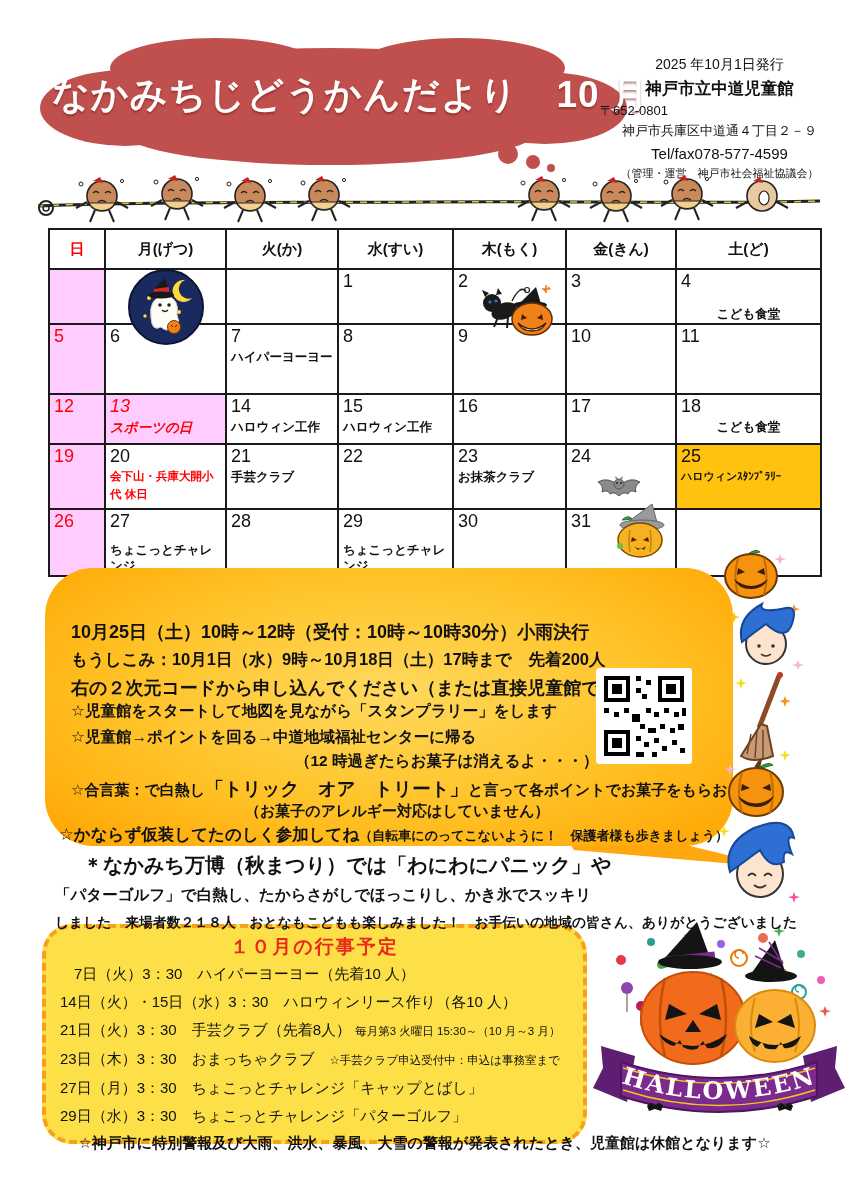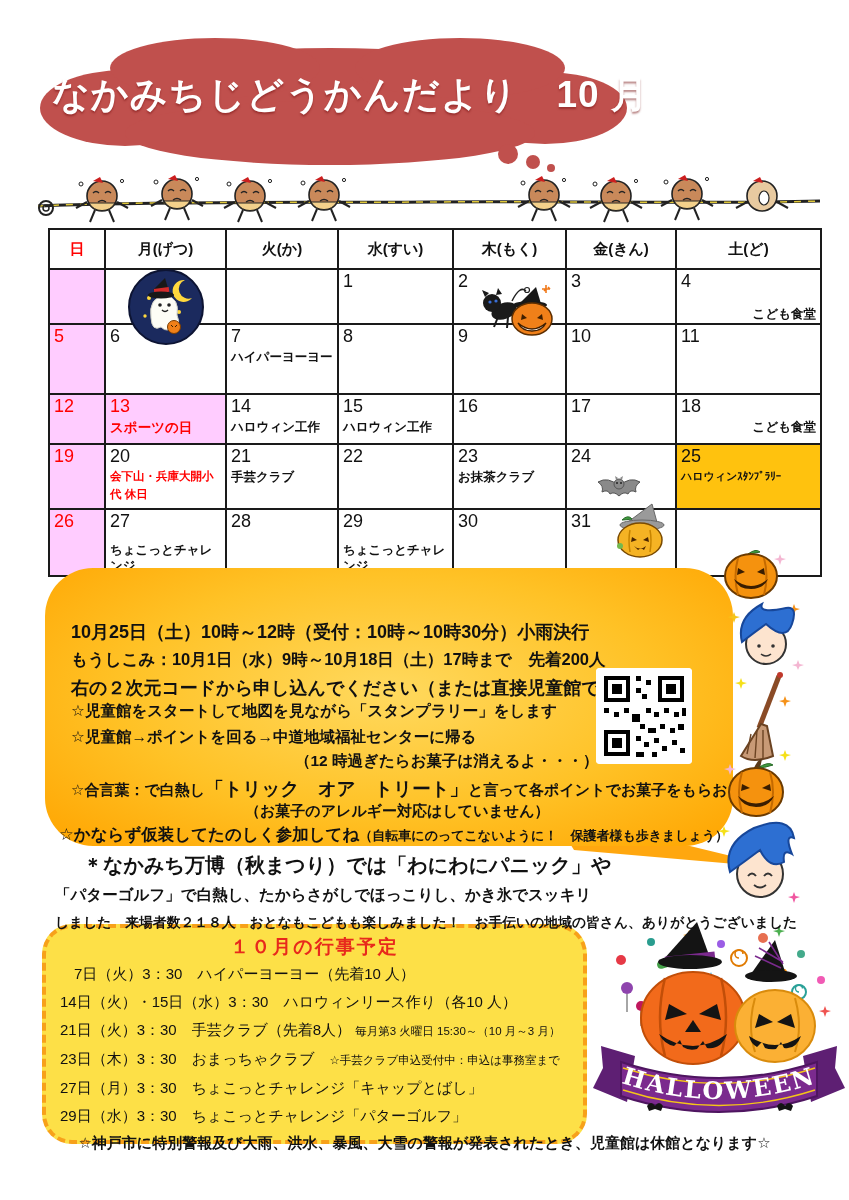--- a/index.html
+++ b/index.html
@@ -21,28 +21,28 @@
   
   .caltbl{position:absolute;left:48px;top:228px;border-collapse:collapse;table-layout:fixed;
           width:772px;background:#fff;}
   .caltbl th,.caltbl td{border:2px solid #1a1a1a;vertical-align:top;padding:1px 4px;overflow:hidden;}
   .caltbl th{font-size:15px;font-weight:bold;text-align:center;vertical-align:middle;}
   th.wd-sun{color:#ff0000;}
   tr.r0{height:40px;} tr.r1{height:52px;} tr.r2{height:70px;} tr.r3{height:50px;}
   tr.r4{height:65px;} tr.r5{height:55px;}
   td.sun{background:#ffccff;}
   td.sun .day{color:#ff0000;}
-  td.holiday{background:#ffccff;}
+  td.holiday{background:#ffccff;font-style:italic;}
   td.holiday .day{color:#ff0000;}
   td.holiday .lbl{color:#ff0000;font-size:13.5px;}
   td.gold{background:#ffc20e;}
   td.gold .lbl{font-size:11px;white-space:nowrap;}
   .day{font-size:18px;display:block;line-height:1.15;}
   .lbl{font-size:12.5px;font-weight:bold;line-height:1.3;margin-top:2px;}
-  .lbl-right{text-align:right;margin-top:14px;}
+  .lbl-right{text-align:center;margin-top:14px;}
   .lbl-red{color:#ff0000;font-weight:bold;font-size:11.5px;line-height:1.6;}
   .cal-art{position:absolute;z-index:3;}
   
   .bubble{position:absolute;left:45px;top:568px;width:688px;height:278px;border-radius:48px;
       background:radial-gradient(ellipse at 50% 45%, #ffd95e 0%, #ffc226 55%, #ffa400 100%);
       z-index:2;}
   .bubble-inner{position:relative;width:100%;height:100%;font-weight:bold;}
   .b-title{position:absolute;left:0;top:14px;width:100%;text-align:center;white-space:nowrap;}
   .b-title .big{font-size:23px;font-weight:bold;}
   .b-title .small{font-size:13.5px;}
@@ -88,20 +88,28 @@
       <ellipse cx="185" cy="32" rx="105" ry="30"></ellipse>
       <ellipse cx="430" cy="32" rx="105" ry="30"></ellipse>
       <ellipse cx="300" cy="97" rx="205" ry="32"></ellipse>
       <circle cx="478" cy="118" r="10"></circle>
       <circle cx="503" cy="126" r="7"></circle>
       <circle cx="521" cy="132" r="4"></circle>
     </g>
   </svg>
   <div class="main-title">なかみちじどうかんだより　10 月</div>
 
+  <div class="hdr-info">
+    <div class="l1">2025 年10月1日発行</div>
+    <div class="l2">神戸市立中道児童館</div>
+    <div class="l3">〒652-0801</div>
+    <div class="l4">神戸市兵庫区中道通４丁目２－９</div>
+    <div class="l5">Tel/fax078-577-4599</div>
+    <div class="l6">（管理・運営　神戸市社会福祉協議会）</div>
+  </div>
 
   <svg class="tug" viewBox="0 0 792 56">
     <defs>
       <g id="kuri">
         <line x1="-15" y1="6" x2="-26" y2="12" stroke="#222" stroke-width="2"></line>
         <line x1="15" y1="6" x2="26" y2="12" stroke="#222" stroke-width="2"></line>
         <line x1="-7" y1="14" x2="-12" y2="26" stroke="#222" stroke-width="2"></line>
         <line x1="7" y1="14" x2="12" y2="26" stroke="#222" stroke-width="2"></line>
         <circle cx="0" cy="0" r="15" fill="#c9895a" stroke="#222" stroke-width="1.6"></circle>
         <path d="M-13,7 A15 15 0 0 0 13,7 Z" fill="#f3d08b" stroke="#222" stroke-width="1"></path>

